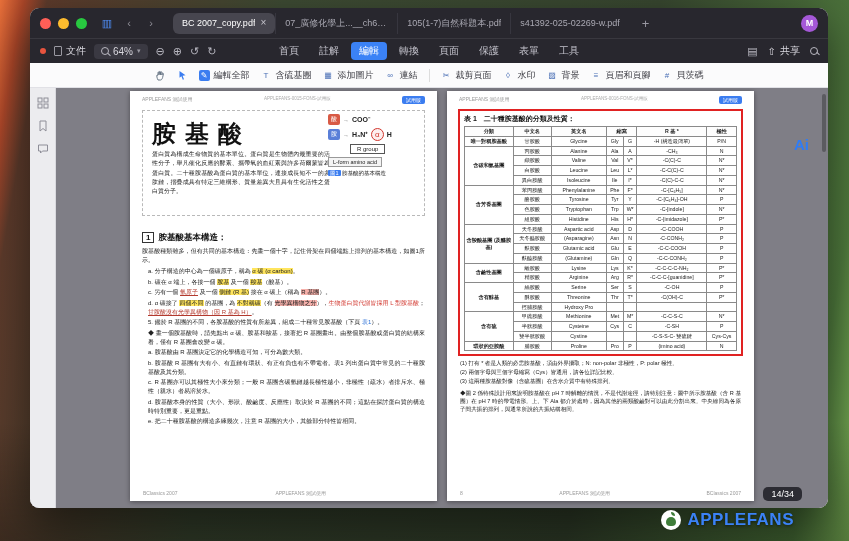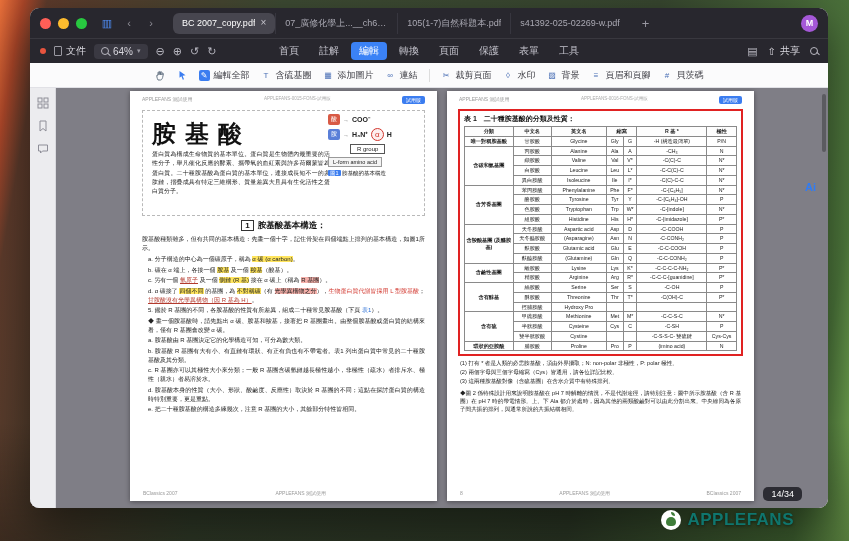--- a/index.html
+++ b/index.html
@@ -72,22 +72,22 @@
   .ptr-ic svg, .hand-ic svg { display: block; }
 
   
   .content { flex: 1; background: #7f7e86; position: relative; display: flex; overflow: hidden; }
   .rail-left { width: 26px; background: #ececef; border-right: 1px solid #d9d9de;
     display: flex; flex-direction: column; align-items: center; padding-top: 9px; gap: 11px; flex: none; }
   .rail-left svg { display: block; }
   .pages-wrap { flex: 1; display: flex; justify-content: center; gap: 10px; padding: 3px 0 8px; }
   .page { width: 307px; height: 410px; background: #fff; position: relative;
     box-shadow: 0 1px 5px rgba(0,0,0,0.4); overflow: hidden; color: #222; }
-  .ai-badge { position: absolute; right: 12px; top: 48px; color: #2f7cf6; font-weight: bold;
-    font-size: 11px; margin-top: 45px; }
+  .ai-badge { position: absolute; right: 19px; top: 48px; color: #2f7cf6; font-weight: bold;
+    font-size: 15px; }
   .scroll-thumb { position: absolute; right: 2px; top: 6px; width: 4px; height: 58px;
     background: rgba(0,0,0,0.28); border-radius: 2px; }
   .page-indicator { position: absolute; right: 26px; bottom: 7px; background: rgba(35,35,42,0.9);
     color: #fff; font-size: 9px; padding: 2px 8px; border-radius: 5px; }
 
   
   .p-head { display: flex; justify-content: space-between; align-items: flex-start;
     padding: 5px 12px 0; font-size: 5px; color: #999; }
   .p-head-c { font-size: 4.5px; color: #aaa; }
   .p-badge { background: #3b7df0; color: #fff; font-size: 5px; padding: 1px 4px; border-radius: 2px; }
@@ -108,21 +108,21 @@
   .dg-tag.blue { background: #5a7fd8; }
   .dg-arrow { color: #777; font-size: 6px; }
   .dg-chem { font-size: 7px; font-weight: bold; }
   .dg-alpha { width: 13px; height: 13px; border: 1.5px solid #d2372e; border-radius: 50%;
     color: #d2372e; font-size: 8px; display: inline-flex; align-items: center; justify-content: center;
     background: #fdeeee; }
   .dg-rbox { border: 1px solid #555; padding: 1px 6px; font-size: 6px; margin-left: 22px; }
   .dg-lform { border: 1px solid #999; background: #f4f4f4; padding: 1px 4px; font-size: 5.5px; }
   .dg-cap { font-size: 5.5px; margin-top: 2px; }
   .dg-fig { background: #3b7df0; color: #fff; padding: 0 2px; border-radius: 1px; }
-  .sec-title { margin: 4px 12px 3px; font-size: 8.5px; font-weight: bold; color: #111; text-align: center; }
+  .sec-title { margin: 16px 12px 3px; font-size: 8.5px; font-weight: bold; color: #111; }
   .sec-num { border: 1px solid #333; padding: 0 3px; margin-right: 4px; font-size: 8px; }
   .p-lead { margin: 0 12px 2px 12px; font-size: 6px; line-height: 1.5; text-align: justify; }
   .p-list { margin: 0 12px 0 18px; }
   .li { font-size: 6px; line-height: 1.5; margin-bottom: 1.5px; text-align: justify; }
   .hl-y { background: #ffe55e; }
   .hl-p { background: #f6b1ab; }
   .hl-r { color: #d2372e; }
   .hl-u { color: #b33a2e; text-decoration: underline; }
   .hl-b { color: #2a6fd6; }
 
@@ -133,21 +133,21 @@
   .aa-table th, .aa-table td { border: 1px solid #8a8a8a; font-size: 5.2px; line-height: 1.3;
     padding: 1px 1px; text-align: center; overflow: hidden; white-space: nowrap; color: #222; }
   .aa-table th { font-weight: bold; background: #fdfdfd; }
   .aa-table td.grp { font-weight: bold; white-space: normal; }
   .p-notes { margin: 3px 13px 0; font-size: 5.6px; line-height: 1.45; color: #222; }
   .p-notes div { margin-bottom: 1px; }
   .fig2 { margin: 3px 13px 0; font-size: 5.6px; line-height: 1.5; text-align: justify; color: #222; }
 
   
   .watermark { position: absolute; right: 55px; bottom: 11px; display: flex; align-items: center;
-    gap: 6px; color: #0f766e; font-weight: bold; font-size: 17px; letter-spacing: 0.5px;
+    gap: 6px; color: #3b82f6; font-weight: bold; font-size: 17px; letter-spacing: 0.5px;
     text-shadow: 0 1px 3px rgba(0,0,0,0.5); }
   .wm-icon { width: 20px; height: 20px; border-radius: 50%; background: #fff; position: relative; }
   .wm-icon::after { content:""; position: absolute; left: 5px; top: 7px; width: 10px; height: 9px;
     background: #3f7d3a; border-radius: 5px 5px 4px 4px; }
   .wm-icon::before { content:""; position: absolute; left: 10px; top: 2px; width: 4px; height: 4px;
     background: #3f7d3a; border-radius: 0 4px 0 4px; }
 </style>
 </head>
 <body>
 

